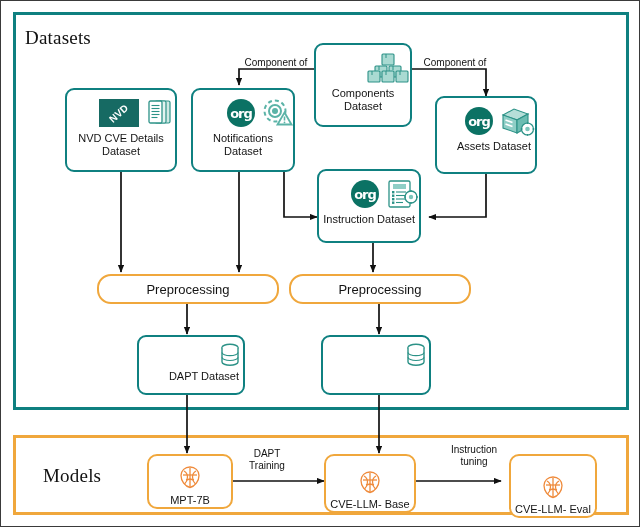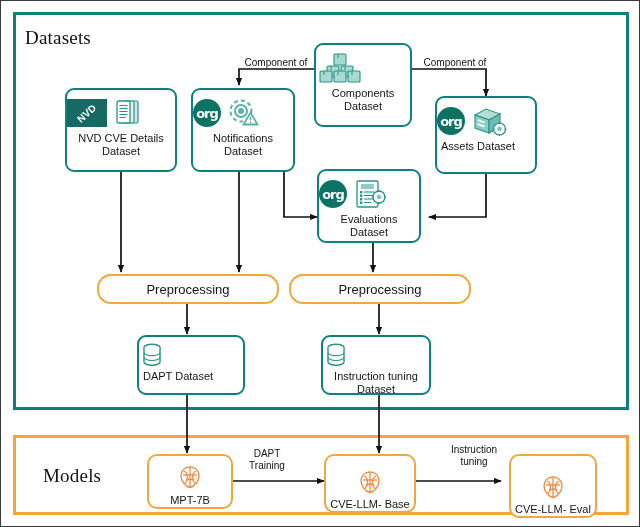--- a/index.html
+++ b/index.html
@@ -43,21 +43,21 @@
 
   
   .node{
     position:absolute;
     box-sizing:border-box;
     background:#ffffff;
     border:2px solid #0f8080;
     border-radius:9px;
     display:flex;
     flex-direction:column;
-    align-items:flex-start;
+    align-items:flex-end;
     justify-content:flex-start;
     z-index:6;
   }
   .node .icons{
     display:flex;align-items:center;justify-content:center;
     gap:6px;
     margin-top:6px;height:34px;
   }
   .node .label{
     font-size:11px;color:#141414;text-align:center;line-height:13px;
@@ -268,21 +268,21 @@
         <circle cx="26" cy="18" r="6" fill="#ffffff" stroke="#2c9287" stroke-width="1.3"></circle>
         <circle cx="26" cy="18" r="2.2" fill="#7cc5bb"></circle>
         <g stroke="#2c9287" stroke-width="1.4">
           <line x1="26" y1="11.2" x2="26" y2="13"></line>
             <line x1="26" y1="23" x2="26" y2="24.8"></line>
           <line x1="19.2" y1="18" x2="21" y2="18"></line>
             <line x1="31" y1="18" x2="32.8" y2="18"></line>
         </g>
       </svg>
     </div>
-    <div class="label">Evaluations
+    <div class="label">Instruction
 Dataset</div>
   </div>
 
   <div class="pill" style="left:96px;top:273px;width:182px;height:30px;">
     <span>Preprocessing</span>
   </div>
   <div class="pill" style="left:288px;top:273px;width:182px;height:30px;">
     <span>Preprocessing</span>
   </div>
 
@@ -308,22 +308,20 @@
         <g fill="#ffffff" stroke="#2c9287" stroke-width="1.4">
           <ellipse cx="13" cy="5.5" rx="8" ry="3.2"></ellipse>
           <path d="M5,5.5 L5,20 a8,3.2 0 0 0 16,0 L21,5.5"></path>
         </g>
         <g fill="none" stroke="#2c9287" stroke-width="1.2">
           <path d="M5,10.5 a8,3.2 0 0 0 16,0"></path>
           <path d="M5,15.3 a8,3.2 0 0 0 16,0"></path>
         </g>
       </svg>
     </div>
-    <div class="label">Instruction
-tuning Dataset</div>
   </div>
 
   <div class="model-node" style="left:146px;top:453px;width:86px;height:55px;">
     <svg width="26" height="26" viewBox="0 0 26 26">
       <g fill="none" stroke="#ef8b3c" stroke-width="1.3">
         <path d="M13,3 C8,3 4,6.5 4,11.5 C4,17 8,22.5 13,23.5 C18,22.5 22,17 22,11.5 C22,6.5 18,3 13,3 z"></path>
         <line x1="13" y1="4" x2="13" y2="23"></line>
         <line x1="6" y1="11" x2="20" y2="11"></line>
         <path d="M7,7 C9.5,8.5 10.5,10 10.5,13 C10.5,16 9,18.5 7.5,20"></path>
         <path d="M19,7 C16.5,8.5 15.5,10 15.5,13 C15.5,16 17,18.5 18.5,20"></path>

